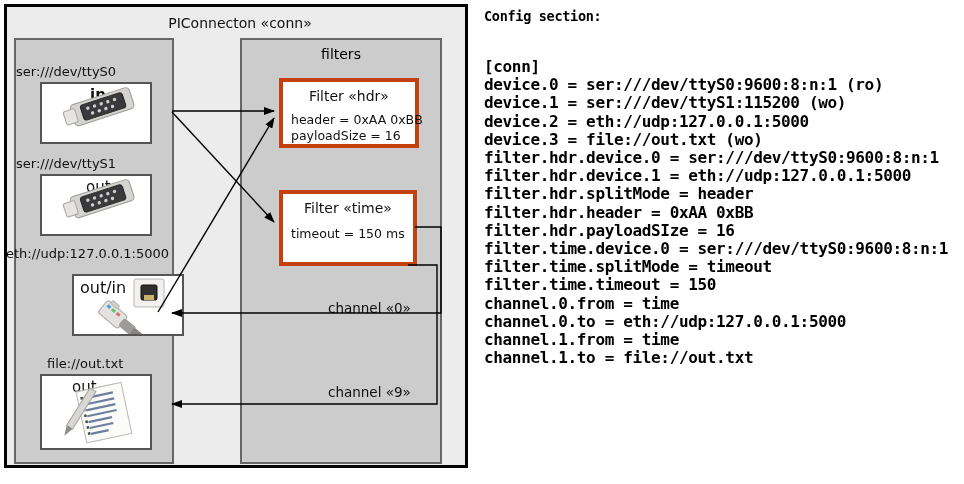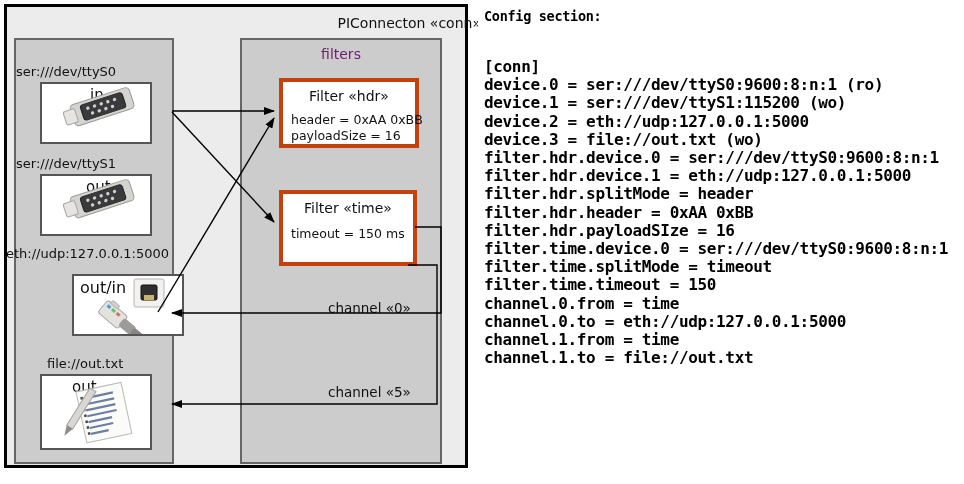--- a/index.html
+++ b/index.html
@@ -9,32 +9,32 @@
     position:relative;overflow:hidden;
   }
   .diagram{position:absolute;left:0;top:0;width:478px;height:484px;}
 
   
   .outer-frame{
     position:absolute;left:4px;top:4px;width:464px;height:464px;
     background:#ececec;border:3px solid #000000;box-sizing:border-box;
   }
   .outer-title{
-    position:absolute;left:16px;top:8px;width:100%;text-align:right;
+    position:absolute;left:4px;top:8px;width:100%;text-align:center;
     font-size:14px;color:#111;
   }
 
   
   .group{
     position:absolute;background:#cccccc;
     border:2px solid #666666;box-sizing:border-box;
   }
   .group-title{
     position:absolute;left:0;top:6px;width:100%;text-align:center;
-    font-size:14px;color:#701a75;
+    font-size:14px;color:#000000;
   }
   .devices-group{left:14px;top:38px;width:160px;height:426px;}
   .filters-group{left:240px;top:38px;width:202px;height:426px;}
 
   
   .dev-label{
     position:absolute;text-align:left;font-size:13px;color:#111;
     white-space:nowrap;
   }
   .dev-box{
@@ -89,21 +89,21 @@
 <div class="diagram">
 
   <div class="outer-frame">
     <div class="outer-title">PIConnecton «conn»</div>
   </div>
 
   <div class="group devices-group">
 
     <div class="dev-label" style="left:0;top:24px;width:100%;">ser:///dev/ttyS0</div>
     <div class="dev-box" style="left:24px;top:42px;width:112px;height:62px;">
-      <div class="dev-io" style="left:48px;top:2px;">in</div>
+      <div class="dev-io" style="left:48px;top:2px;font-weight:bold;">in</div>
       <svg width="112" height="62" style="position:absolute;left:0;top:0;">
         <g transform="translate(26,18) rotate(-18)">
           <rect x="0" y="4" width="62" height="22" rx="4" fill="#d5d4d0" stroke="#9a9a96" stroke-width="1"></rect>
           <rect x="10" y="7" width="44" height="16" rx="3" fill="#3a3a3c" stroke="#222" stroke-width="1"></rect>
           <circle cx="17" cy="12" r="1.7" fill="#cfcfcf"></circle>
             <circle cx="24" cy="12" r="1.7" fill="#cfcfcf"></circle>
           <circle cx="31" cy="12" r="1.7" fill="#cfcfcf"></circle>
             <circle cx="38" cy="12" r="1.7" fill="#cfcfcf"></circle>
           <circle cx="45" cy="12" r="1.7" fill="#cfcfcf"></circle>
           <circle cx="20" cy="18" r="1.7" fill="#cfcfcf"></circle>
@@ -196,21 +196,21 @@
       <div class="filter-prop" style="left:8px;top:30px;">header = 0xAA 0xBB</div>
       <div class="filter-prop" style="left:8px;top:46px;">payloadSize = 16</div>
     </div>
 
     <div class="filter-box" style="left:37px;top:150px;width:138px;height:76px;">
       <div class="filter-title">Filter «time»</div>
       <div class="filter-prop" style="left:8px;top:32px;">timeout = 150 ms</div>
     </div>
 
     <div class="channel-label" style="left:86px;top:260px;">channel «0»</div>
-    <div class="channel-label" style="left:86px;top:344px;">channel «5»</div>
+    <div class="channel-label" style="left:86px;top:344px;">channel «9»</div>
   </div>
 
   <svg class="wires">
     <defs>
       <marker id="ah" markerWidth="11" markerHeight="8" refX="10" refY="4" orient="auto" markerUnits="userSpaceOnUse">
         <path d="M0,0 L11,4 L0,8 z" fill="#000"></path>
       </marker>
     </defs>
     <g stroke="#000" stroke-width="1.4" fill="none" marker-end="url(#ah)">
       <path d="M172,111 L274,111"></path>

